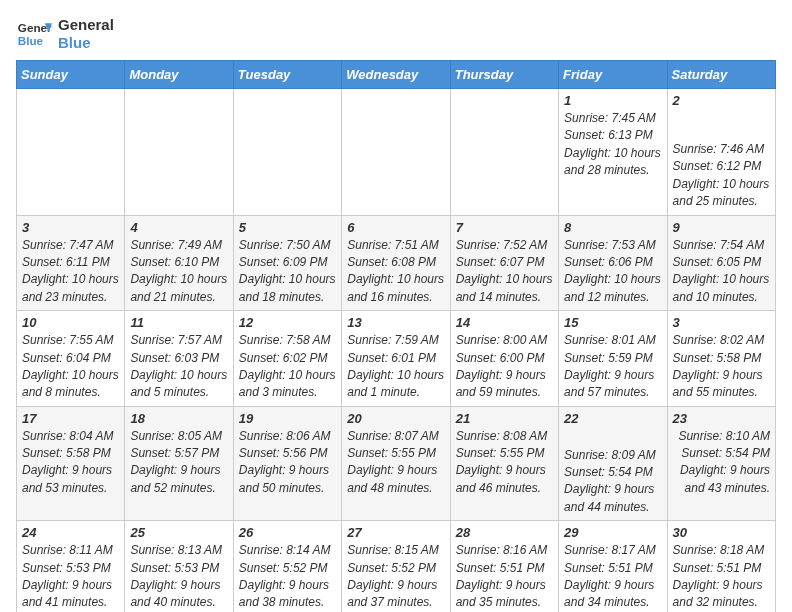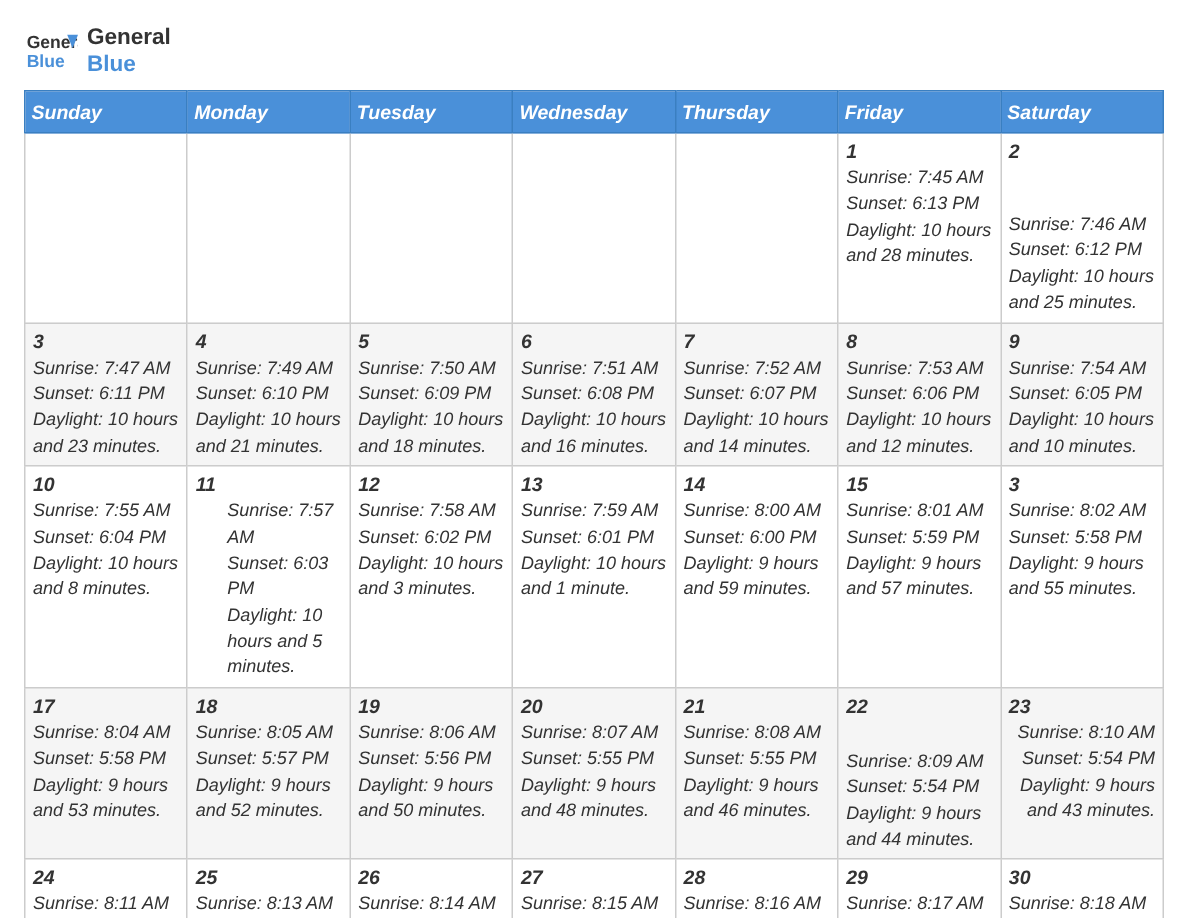--- a/index.html
+++ b/index.html
@@ -180,21 +180,21 @@
       </tr>
       <tr>
         <td>
           <div class="day-number">10</div>
           <div class="day-info" style="white-space: pre-line;">Sunrise: 7:55 AM
 Sunset: 6:04 PM
 Daylight: 10 hours and 8 minutes.</div>
         </td>
         <td>
           <div class="day-number">11</div>
-          <div class="day-info" style="white-space: pre-line; margin-left: 21px;">Sunrise: 7:57 AM
+          <div class="day-info" style="white-space: pre-line;">Sunrise: 7:57 AM
 Sunset: 6:03 PM
 Daylight: 10 hours and 5 minutes.</div>
         </td>
         <td>
           <div class="day-number">12</div>
           <div class="day-info" style="white-space: pre-line;">Sunrise: 7:58 AM
 Sunset: 6:02 PM
 Daylight: 10 hours and 3 minutes.</div>
         </td>
         <td>

